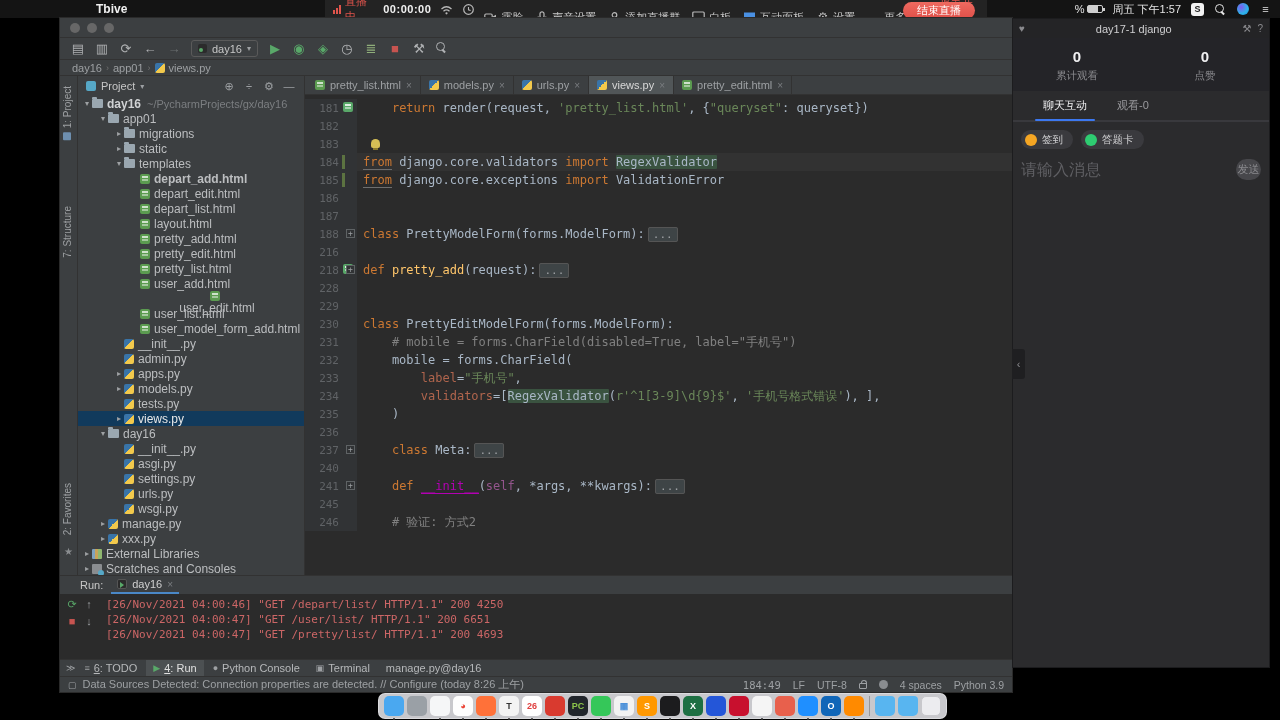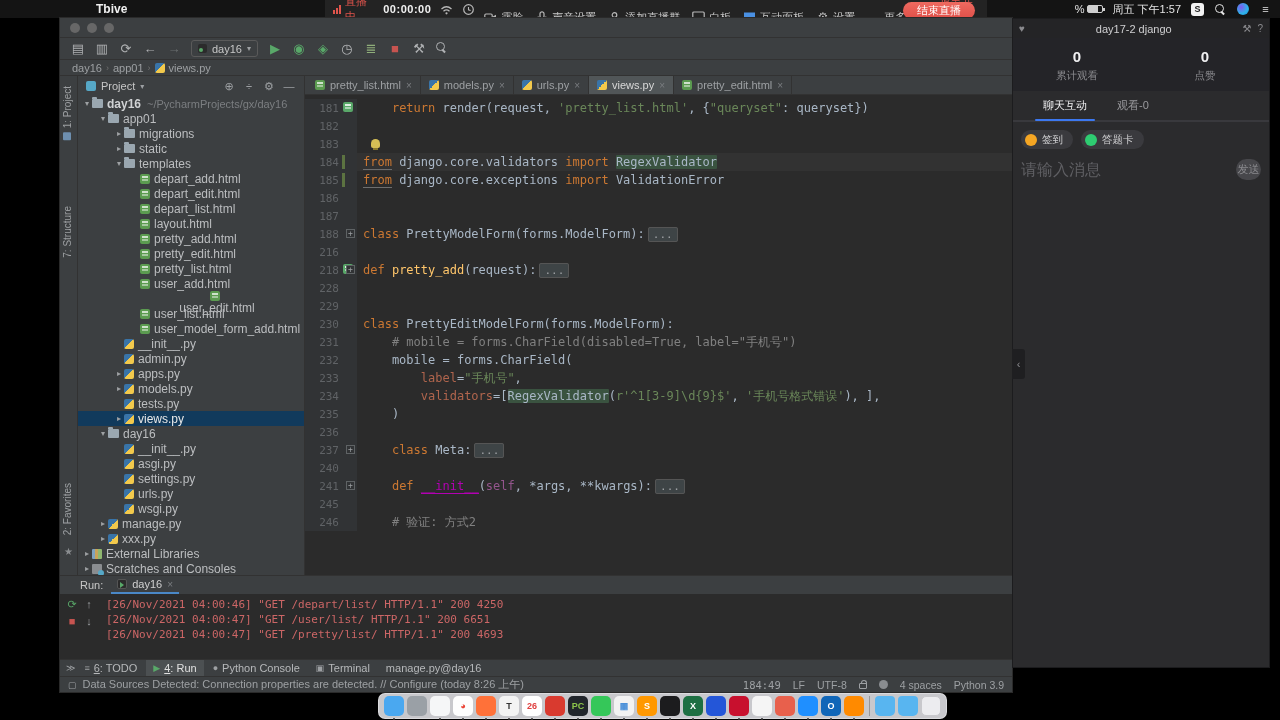--- a/index.html
+++ b/index.html
@@ -362,21 +362,21 @@
           <div class="trow" style="padding-left: 36px;">
             <span class="arrow">▸</span>
             <span class="ticon folder-ic"></span>
             <span class="tlabel">static</span>
           </div>
           <div class="trow" style="padding-left: 36px;">
             <span class="arrow">▾</span>
             <span class="ticon folder-ic"></span>
             <span class="tlabel">templates</span>
           </div>
-          <div class="trow" style="padding-left: 52px;">
+          <div class="trow" style="padding-left: 52px; font-weight: bold;">
             <span class="arrow"></span>
             <span class="ticon html-ic"></span>
             <span class="tlabel">depart_add.html</span>
           </div>
           <div class="trow" style="padding-left: 52px;">
             <span class="arrow"></span>
             <span class="ticon html-ic"></span>
             <span class="tlabel">depart_edit.html</span>
           </div>
           <div class="trow" style="padding-left: 52px;">
@@ -693,21 +693,21 @@
       <span>4 spaces</span>
       <span>Python 3.9</span>
     </div>
   </div>
 </div>
 
 <div class="chatpanel">
   <div class="collapse-tab">‹</div>
   <div class="chat-header">
     <span class="ch-ic">♥</span>
-    <span class="chat-title">day17-2 django</span>
+    <span class="chat-title">day17-1 django</span>
     <span class="ch-ic">⚒</span>
     <span class="ch-ic">?</span>
   </div>
   <div class="chat-stats" id="chat-stats">
       <div class="stat">
         <div class="stat-value">0</div>
         <div class="stat-label">累计观看</div>
       </div>
       <div class="stat">
         <div class="stat-value">0</div>

